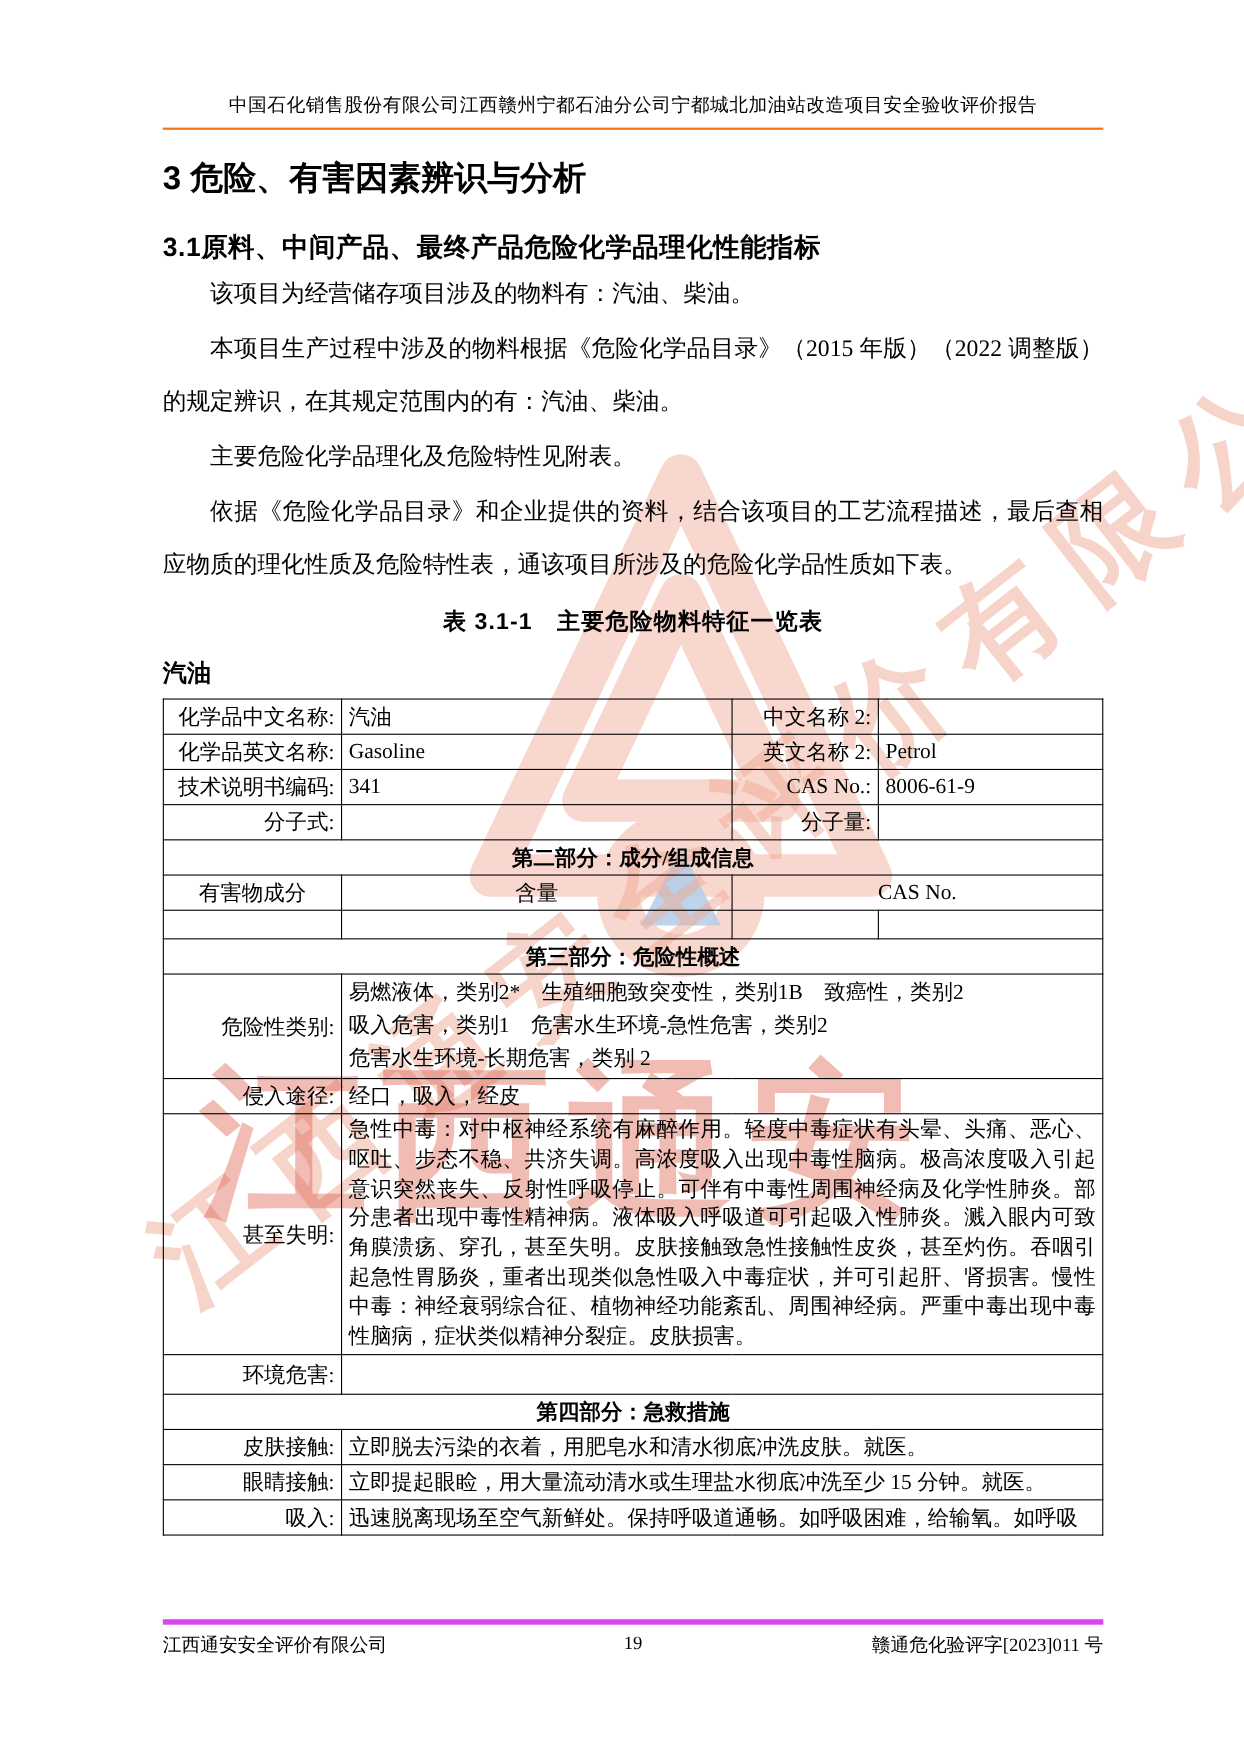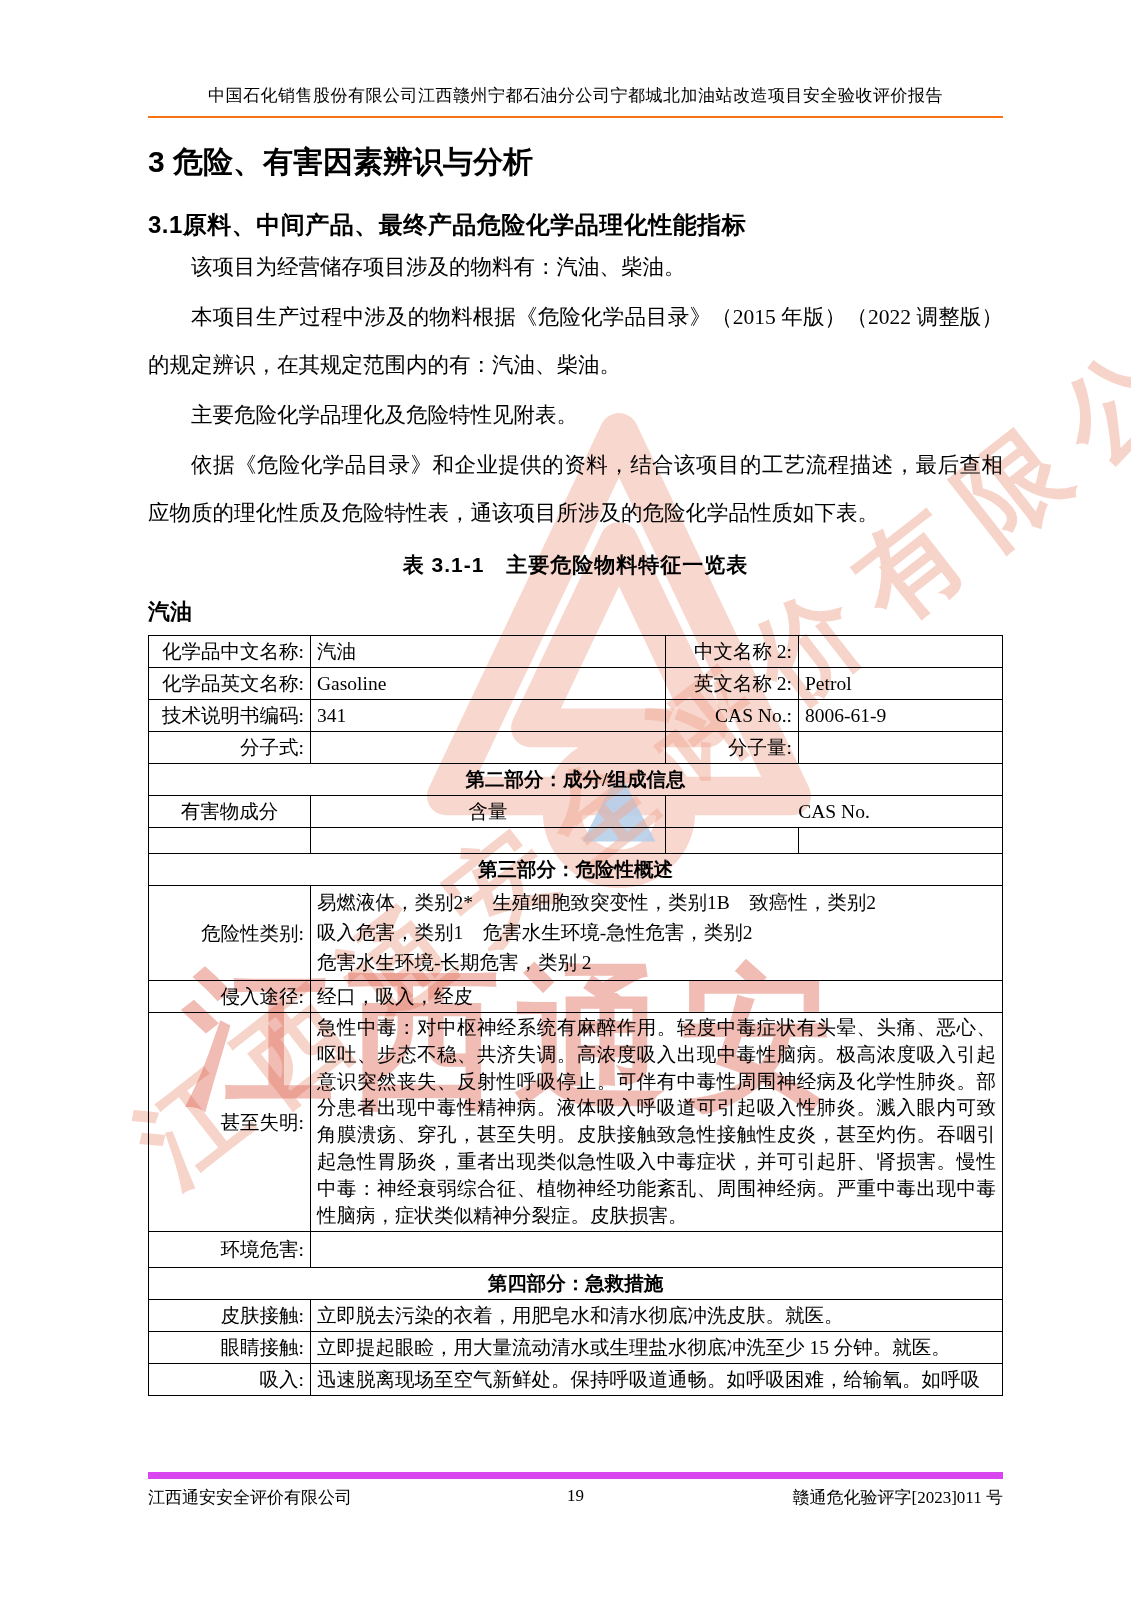--- a/index.html
+++ b/index.html
@@ -48,21 +48,21 @@
   td.val { text-align:left; }
   td.ctr { text-align:center; }
   tr.empty-row td { height:26px; }
   .hz-line { line-height:30px; }
   .hz-center { text-align:left; }
   td.longtext { line-height:26.8px; text-align:justify; padding:3px 8px; }
   td.envcell { height:36px; }
   
   .doc-footer {
     position:absolute; z-index:1; left:148px; right:128px; top:1472px;
-    border-top:7px solid #d946ef; padding-top:7px; font-size:17px;
+    border-top:5px solid #d946ef; padding-top:7px; font-size:17px;
   }
   .doc-footer .fl { float:left; }
   .doc-footer .fr { float:right; }
   .doc-footer .fc { position:absolute; left:50%; transform:translateX(-50%); }
 </style>
 </head>
 <body>
 
 <div class="page">
 

